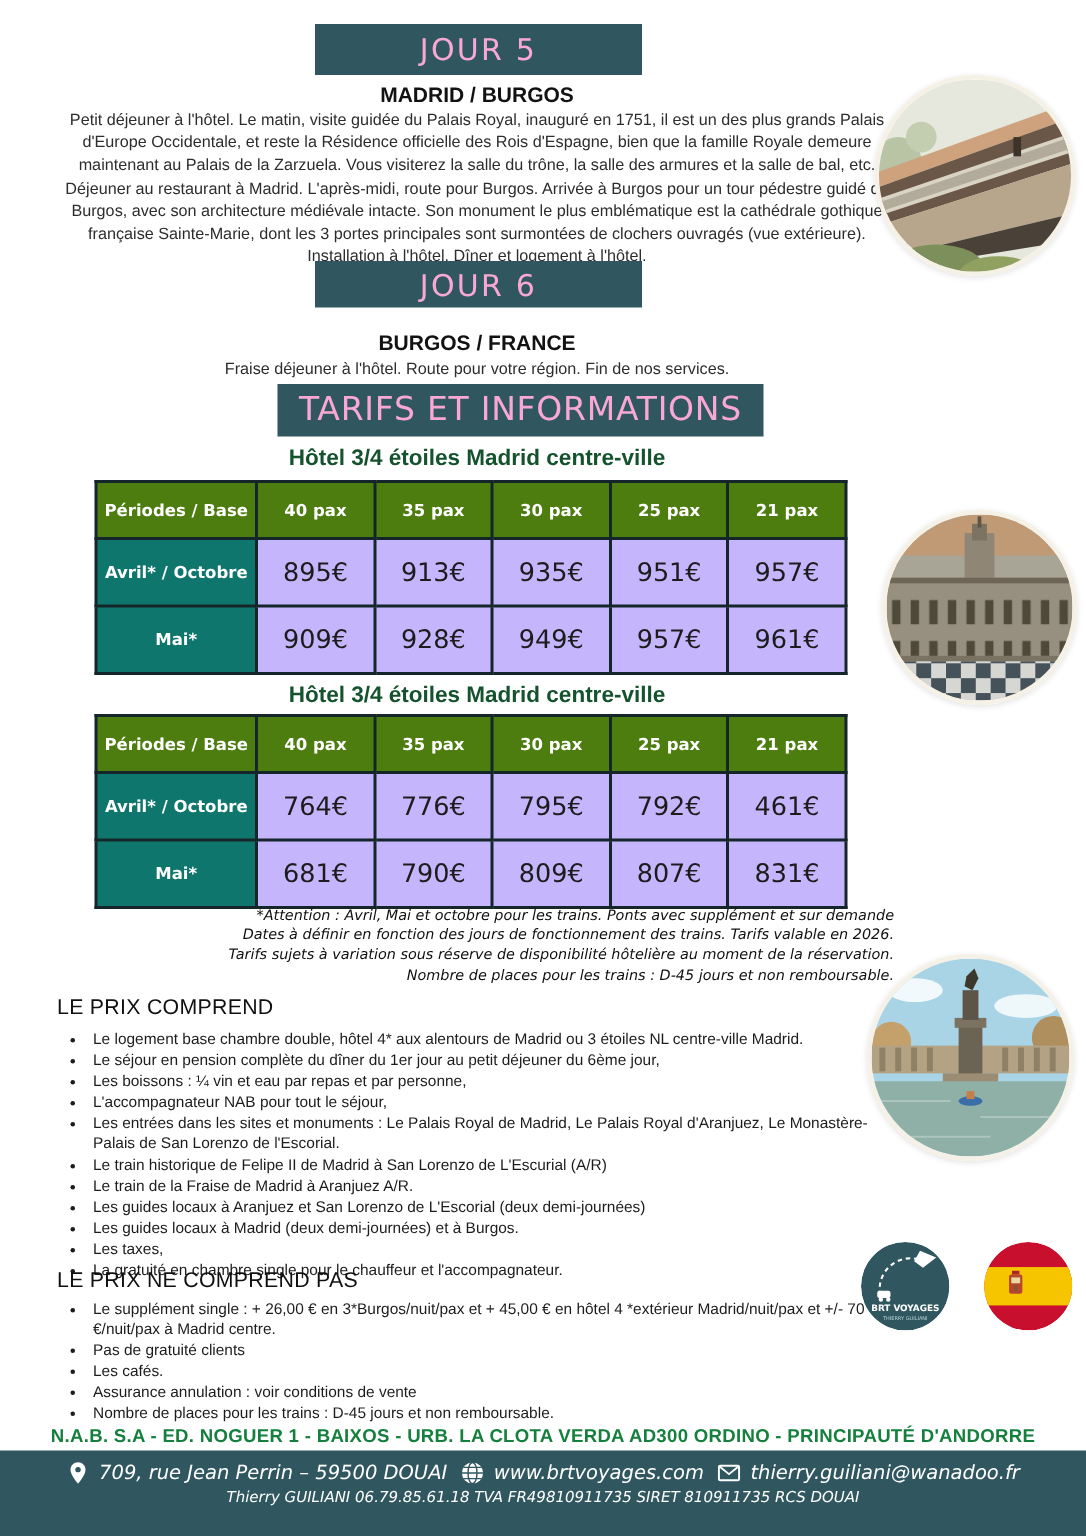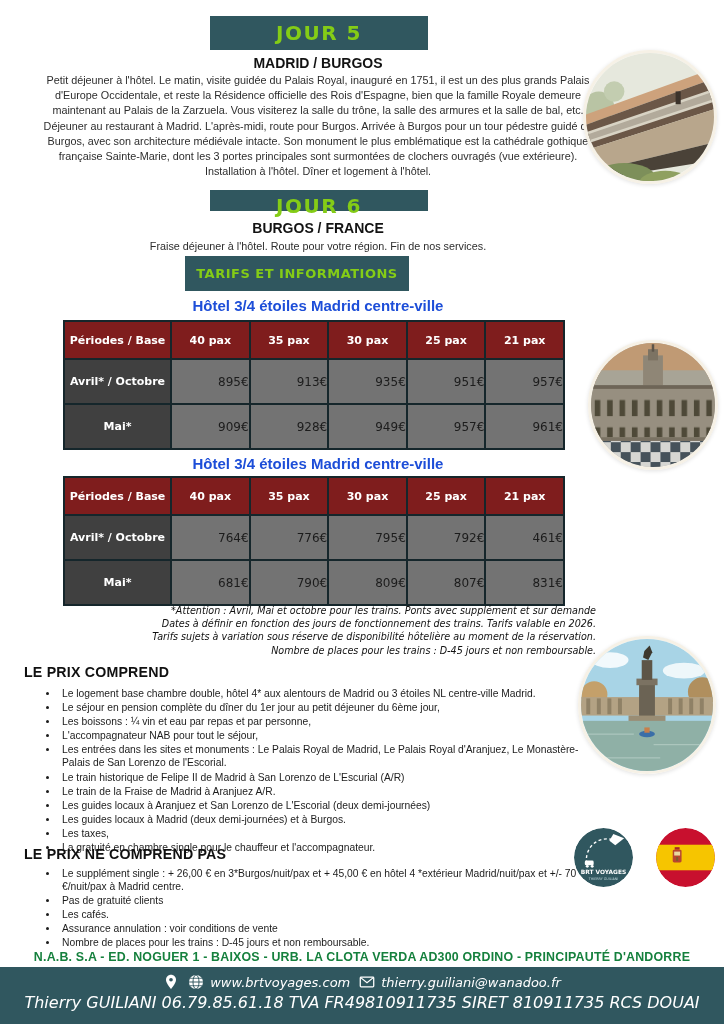--- a/index.html
+++ b/index.html
@@ -1,74 +1,74 @@
 <!DOCTYPE html>
 <html><head>
 <meta charset="utf-8">
 <style>
   html,body{margin:0;padding:0;background:#e9e9e9;}
   .page{position:relative;width:724px;height:1024px;background:#ffffff;overflow:hidden;
         font-family:"Liberation Sans",sans-serif;margin:0 auto;}
 
   
-  .banner{position:absolute;background:#30575F;color:#84cc16;text-align:center;
-          font-family:"DejaVu Sans",sans-serif;font-weight:bold;}
+  .banner{position:absolute;background:#30575F;color:#f9a8d4;text-align:center;
+          font-family:"DejaVu Sans",sans-serif;font-weight:normal;}
   #banner-day5{left:210px;top:16px;width:218px;height:34px;line-height:34px;font-size:20px;letter-spacing:1.5px;}
-  #banner-day6{left:210px;top:190px;width:218px;height:21px;line-height:33px;font-size:20px;letter-spacing:1.5px;}
-  #banner-tarifs{left:185px;top:256px;width:224px;height:35px;line-height:35px;font-size:13px;letter-spacing:.5px;}
+  #banner-day6{left:210px;top:174px;width:218px;height:31px;line-height:33px;font-size:20px;letter-spacing:1.5px;}
+  #banner-tarifs{left:185px;top:256px;width:324px;height:35px;line-height:35px;font-size:22px;letter-spacing:.5px;}
 
   .subtitle{position:absolute;left:40px;width:556px;text-align:center;
             font-weight:bold;font-size:14px;color:#121212;}
   #subtitle-day5{top:55px;}
   #subtitle-day6{top:220px;}
 
   .para{position:absolute;left:40px;width:556px;text-align:center;
         font-size:10.8px;line-height:15.2px;color:#2d2d2d;}
   #para-day5{top:73px;}
   #para-day6{top:239px;}
 
   .table-title{position:absolute;left:40px;width:556px;text-align:center;
-               font-weight:bold;font-size:15px;color:#1d4ed8;}
+               font-weight:bold;font-size:15px;color:#14532d;}
   #table-title-1{top:297px;}
   #table-title-2{top:455px;}
 
   table.price{position:absolute;left:63px;width:500px;border-collapse:collapse;table-layout:fixed;}
   #price-table-1{top:320px;}
   #price-table-2{top:476px;}
   table.price th,table.price td{border:2px solid #15262B;text-align:center;padding:0;}
-  table.price thead th{background:#7f1d1d;color:#fff;height:36px;
+  table.price thead th{background:#4d7c0f;color:#fff;height:36px;
         font-family:"DejaVu Sans",sans-serif;font-size:11px;font-weight:bold;}
-  table.price tbody th{background:#404040;color:#fff;height:43px;
+  table.price tbody th{background:#0f766e;color:#fff;height:43px;
         font-family:"DejaVu Sans",sans-serif;font-size:11px;font-weight:bold;}
-  table.price tbody td{background:#737373;color:#1c1c1c;height:43px;
-        font-family:"DejaVu Sans",sans-serif;font-size:12px;text-align:right;}
+  table.price tbody td{background:#c4b5fd;color:#1c1c1c;height:43px;
+        font-family:"DejaVu Sans",sans-serif;font-size:17px;}
 
   .notes{position:absolute;left:40px;top:604px;width:556px;text-align:right;
          font-family:"DejaVu Sans",sans-serif;font-style:italic;
          font-size:9.6px;line-height:13.2px;color:#101010;}
 
-  .section-title{position:absolute;left:24px;font-weight:bold;font-size:14.2px;color:#101010;letter-spacing:.2px;}
+  .section-title{position:absolute;left:38px;font-weight:normal;font-size:14.2px;color:#101010;letter-spacing:.2px;}
   #includes-title{top:664px;}
   #excludes-title{top:846px;}
 
   ul.bullets{position:absolute;left:46px;width:536px;margin:0;padding:0 0 0 12px;
              font-size:10.3px;line-height:13.1px;color:#1c1c1c;}
   ul.bullets li{margin:1px;padding-left:3px;}
   #includes-list{top:686px;}
   #excludes-list{top:866px;}
 
   .company-line{position:absolute;left:0;top:950px;width:724px;text-align:center;
                 font-weight:bold;font-size:12.4px;color:#15803d;letter-spacing:.2px;}
 
   .footer-bar{position:absolute;left:0;top:967px;width:724px;height:57px;background:#30575F;color:#fff;}
   .footer-line1{display:flex;justify-content:center;align-items:center;gap:9px;margin-top:7px;
                 font-family:"DejaVu Sans",sans-serif;font-style:italic;font-size:13px;}
   .footer-line1 .seg{display:flex;align-items:center;gap:6px;}
   .footer-line2{text-align:center;margin-top:3px;
-                font-family:"DejaVu Sans",sans-serif;font-style:italic;font-size:16px;}
+                font-family:"DejaVu Sans",sans-serif;font-style:italic;font-size:10px;}
   .ficon{display:inline-block;width:16px;height:16px;}
 
   
   .photo{position:absolute;border-radius:50%;overflow:hidden;border:3px solid #f6f1e6;
          box-sizing:border-box;box-shadow:0 1px 4px rgba(0,0,0,.12);}
   .photo svg{display:block;width:100%;height:100%;}
   #photo-train{left:583px;top:50px;width:134px;height:134px;}
   #photo-palace{left:588px;top:340px;width:130px;height:130px;}
   #photo-retiro{left:578px;top:636px;width:138px;height:138px;}
   .badge{position:absolute;border-radius:50%;overflow:hidden;}
@@ -206,20 +206,21 @@
 
   <div class="footer-bar">
     <div class="footer-line1">
       <span class="seg">
         <span class="ficon">
           <svg viewBox="0 0 15 15">
               <path d="M7.5 0.8C4.9 0.8 2.8 2.9 2.8 5.5c0 3.5 4.7 8.7 4.7 8.7s4.7-5.2 4.7-8.7C12.2 2.9 10.1 0.8 7.5 0.8z" fill="#fff"></path>
               <circle cx="7.5" cy="5.4" r="1.7" fill="#30575F"></circle>
             </svg>
         </span>
+        <span>709, rue Jean Perrin – 59500 DOUAI</span>
       </span>
       <span class="seg">
         <span class="ficon">
           <svg viewBox="0 0 15 15">
               <circle cx="7.5" cy="7.5" r="6.6" fill="#fff"></circle>
               <ellipse cx="7.5" cy="7.5" rx="2.8" ry="6.6" fill="none" stroke="#30575F" stroke-width="0.9"></ellipse>
               <line x1="0.9" y1="7.5" x2="14.1" y2="7.5" stroke="#30575F" stroke-width="0.9"></line>
               <line x1="1.9" y1="4" x2="13.1" y2="4" stroke="#30575F" stroke-width="0.8"></line>
               <line x1="1.9" y1="11" x2="13.1" y2="11" stroke="#30575F" stroke-width="0.8"></line>
             </svg>

